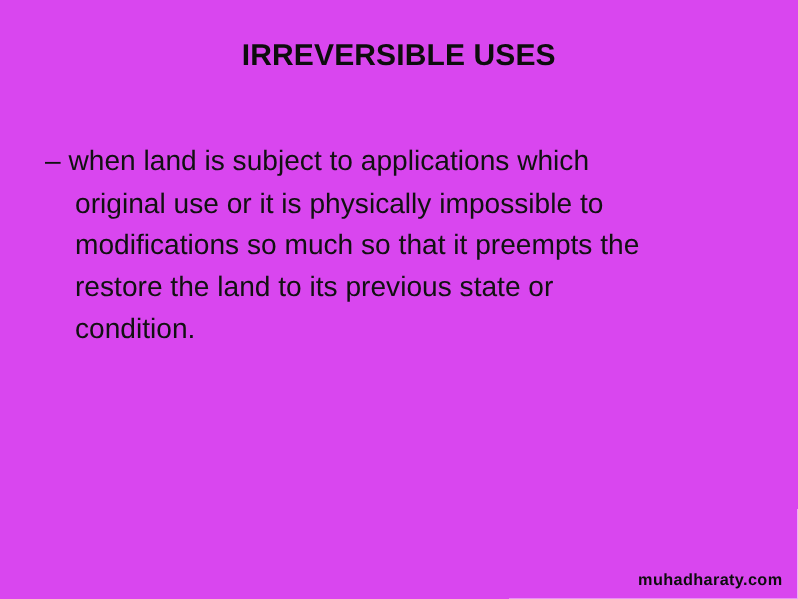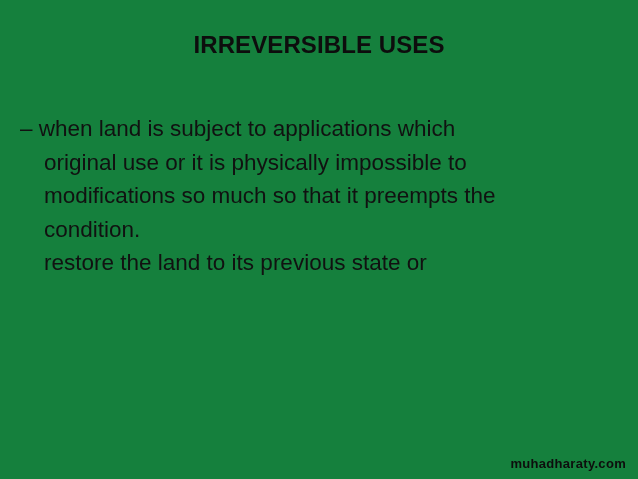--- a/index.html
+++ b/index.html
@@ -7,40 +7,40 @@
     padding: 0;
     background: #ffffff;
   }
   body {
     font-family: "Liberation Sans", sans-serif;
   }
   #slide {
     position: relative;
     width: 638px;
     height: 479px;
-    background: #15803d;
+    background: #d946ef;
     overflow: hidden;
     box-sizing: border-box;
   }
   #slide-title {
     position: absolute;
     left: 0;
     top: 30px;
     width: 638px;
     text-align: center;
     font-size: 24px;
     font-weight: bold;
     color: #0d0d0d;
     letter-spacing: 0.1px;
     line-height: 30px;
     white-space: nowrap;
   }
   #body-block {
     position: absolute;
-    left: 20px;
+    left: 36px;
     top: 112px;
     width: 574px;
   }
   .body-line {
     font-size: 22.5px;
     line-height: 33.5px;
     color: #111111;
     white-space: pre;
   }
   .body-line.first {
@@ -64,19 +64,19 @@
 <body>
 
 <div id="slide">
 
   <div id="slide-title">IRREVERSIBLE USES</div>
 
   <div id="body-block">
     <div class="body-line first">– when land is subject to applications which</div>
     <div class="body-line cont">original use or it is physically impossible to</div>
     <div class="body-line cont">modifications so much so that it preempts the</div>
+    <div class="body-line cont">restore the land to its previous state or</div>
     <div class="body-line cont">condition.</div>
-    <div class="body-line cont">restore the land to its previous state or</div>
   </div>
 
   <div id="watermark">muhadharaty.com</div>
 
 </div>
 
 </body></html>

